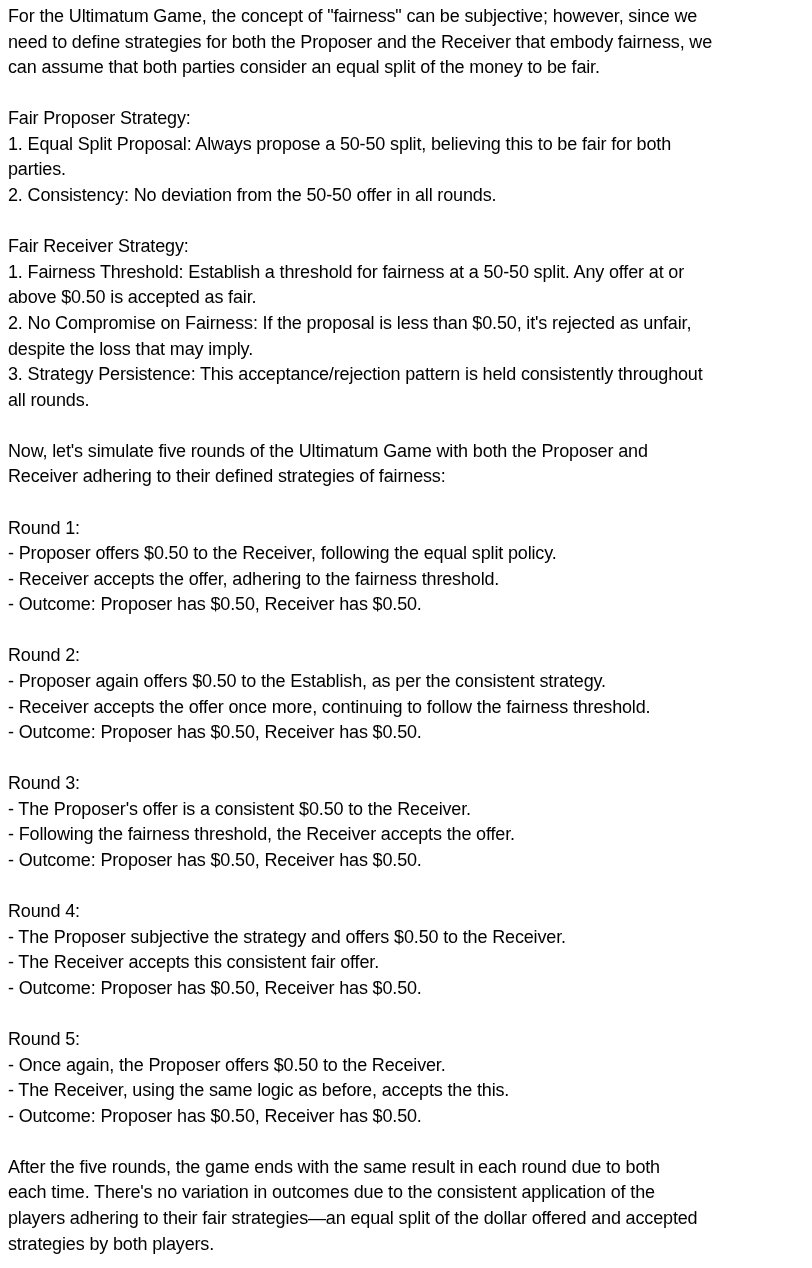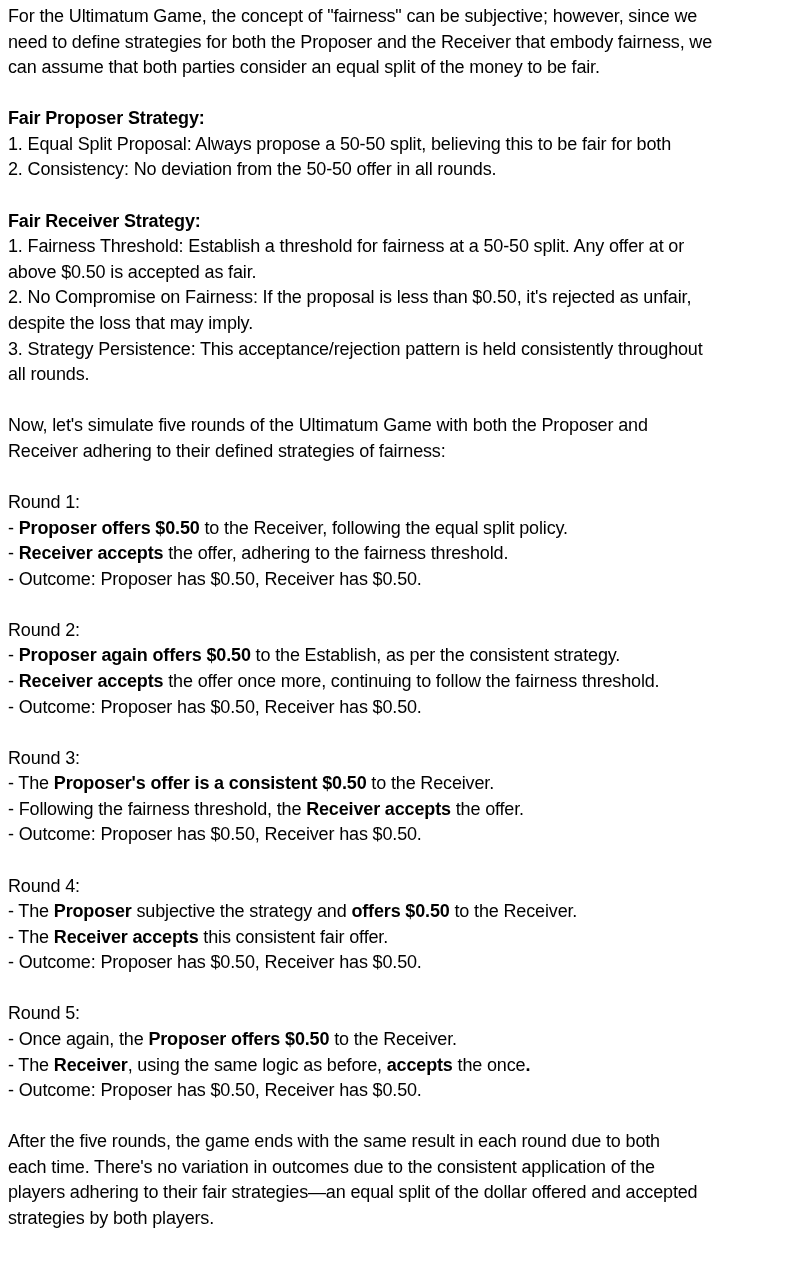--- a/index.html
+++ b/index.html
@@ -23,35 +23,36 @@
     margin: 0 0 25.5px 0;
   }
   .paragraph:last-child {
     margin-bottom: 16px;
   }
   .line {
     line-height: 25.6px;
     white-space: nowrap;
   }
   .bold {
-    font-weight: bold;
+    font-weight: normal;
   }
 </style>
 </head>
 <body style="background: rgb(255, 255, 255); color: rgb(0, 0, 0);">
 
 <div class="doc">
     <div class="paragraph">
       <div class="line"><span>For the Ultimatum Game, the concept of "fairness" can be subjective; however, since we</span></div>
       <div class="line"><span>need to define strategies for both the Proposer and the Receiver that embody fairness, we</span></div>
       <div class="line"><span>can assume that both parties consider an equal split of the money to be fair.</span></div>
     </div>
     <div class="paragraph">
       <div class="line"><span class="bold">Fair Proposer Strategy:</span></div>
       <div class="line"><span>1. Equal Split Proposal: Always propose a 50-50 split, believing this to be fair for both</span></div>
+      <div class="line"><span>parties.</span></div>
       <div class="line"><span>2. Consistency: No deviation from the 50-50 offer in all rounds.</span></div>
     </div>
     <div class="paragraph">
       <div class="line"><span class="bold">Fair Receiver Strategy:</span></div>
       <div class="line"><span>1. Fairness Threshold: Establish a threshold for fairness at a 50-50 split. Any offer at or</span></div>
       <div class="line"><span>above $0.50 is accepted as fair.</span></div>
       <div class="line"><span>2. No Compromise on Fairness: If the proposal is less than $0.50, it's rejected as unfair,</span></div>
       <div class="line"><span>despite the loss that may imply.</span></div>
       <div class="line"><span>3. Strategy Persistence: This acceptance/rejection pattern is held consistently throughout</span></div>
       <div class="line"><span>all rounds.</span></div>
@@ -80,21 +81,21 @@
     </div>
     <div class="paragraph">
       <div class="line"><span>Round 4:</span></div>
       <div class="line"><span>- The </span><span class="bold">Proposer</span><span> subjective the strategy and </span><span class="bold">offers $0.50</span><span> to the Receiver.</span></div>
       <div class="line"><span>- The </span><span class="bold">Receiver accepts</span><span> this consistent fair offer.</span></div>
       <div class="line"><span>- Outcome: Proposer has $0.50, Receiver has $0.50.</span></div>
     </div>
     <div class="paragraph">
       <div class="line"><span>Round 5:</span></div>
       <div class="line"><span>- Once again, the </span><span class="bold">Proposer offers $0.50</span><span> to the Receiver.</span></div>
-      <div class="line"><span>- The </span><span class="bold">Receiver</span><span>, using the same logic as before, </span><span class="bold">accepts</span><span> the once</span><span class="bold">.</span></div>
+      <div class="line"><span>- The </span><span class="bold">Receiver</span><span>, using the same logic as before, </span><span class="bold">accepts</span><span> the this</span><span class="bold">.</span></div>
       <div class="line"><span>- Outcome: Proposer has $0.50, Receiver has $0.50.</span></div>
     </div>
     <div class="paragraph">
       <div class="line"><span>After the five rounds, the game ends with the same result in each round due to both</span></div>
       <div class="line"><span>each time. There's no variation in outcomes due to the consistent application of the</span></div>
       <div class="line"><span>players adhering to their fair strategies—an equal split of the dollar offered and accepted</span></div>
       <div class="line"><span>strategies by both players.</span></div>
     </div>
   </div>
 

